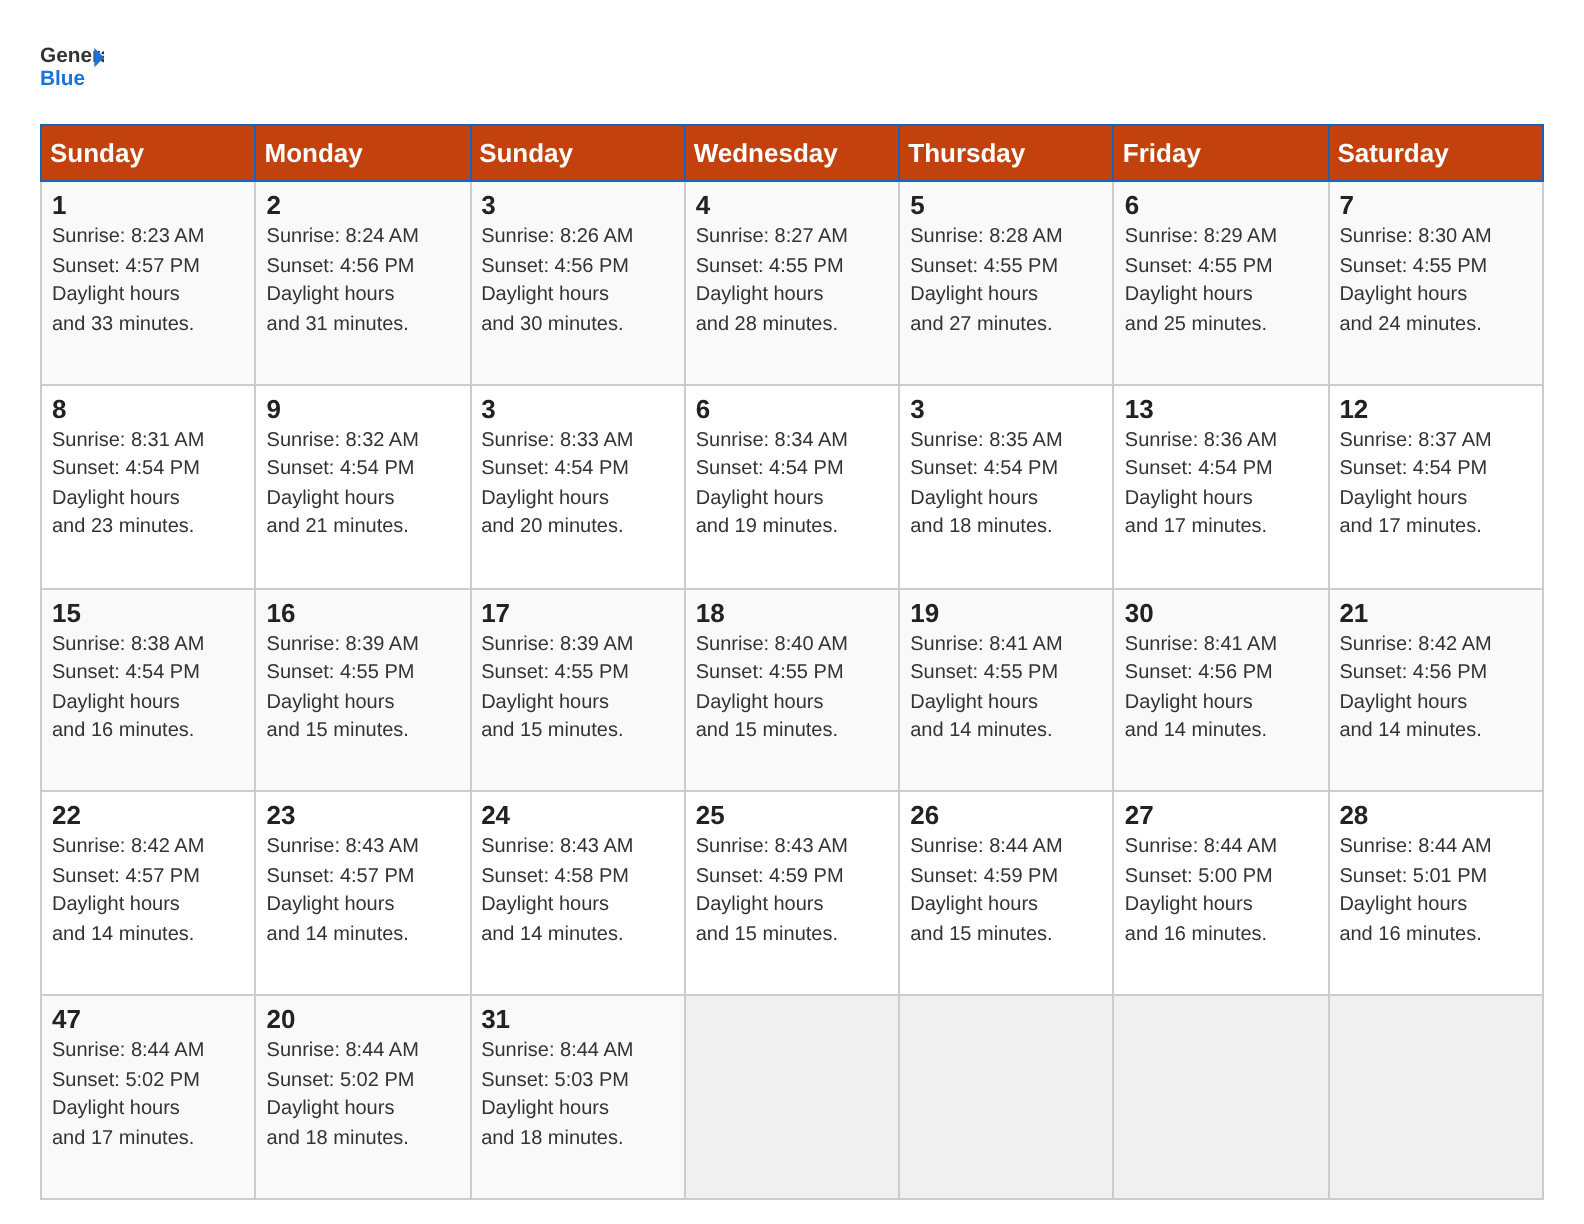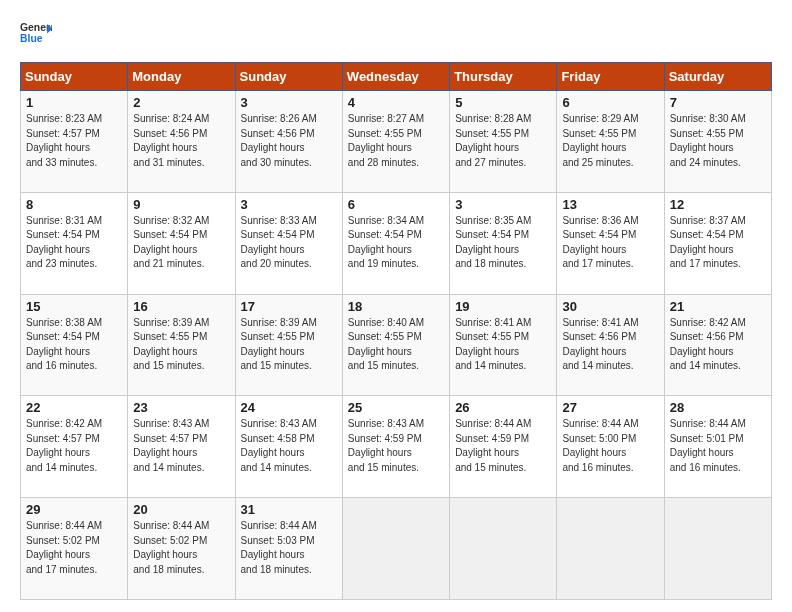--- a/index.html
+++ b/index.html
@@ -370,21 +370,21 @@
           <div class="day-info">
             Sunrise: 8:44 AM<br>
             Sunset: 5:01 PM<br>
             Daylight hours<br>
             and 16 minutes.
           </div>
         </td>
         </tr>
         <tr>
           <td>
-          <span class="day-number">29</span>
+          <span class="day-number">47</span>
           <div class="day-info">
             Sunrise: 8:44 AM<br>
             Sunset: 5:02 PM<br>
             Daylight hours<br>
             and 17 minutes.
           </div>
         </td>
           <td>
           <span class="day-number">20</span>
           <div class="day-info">

